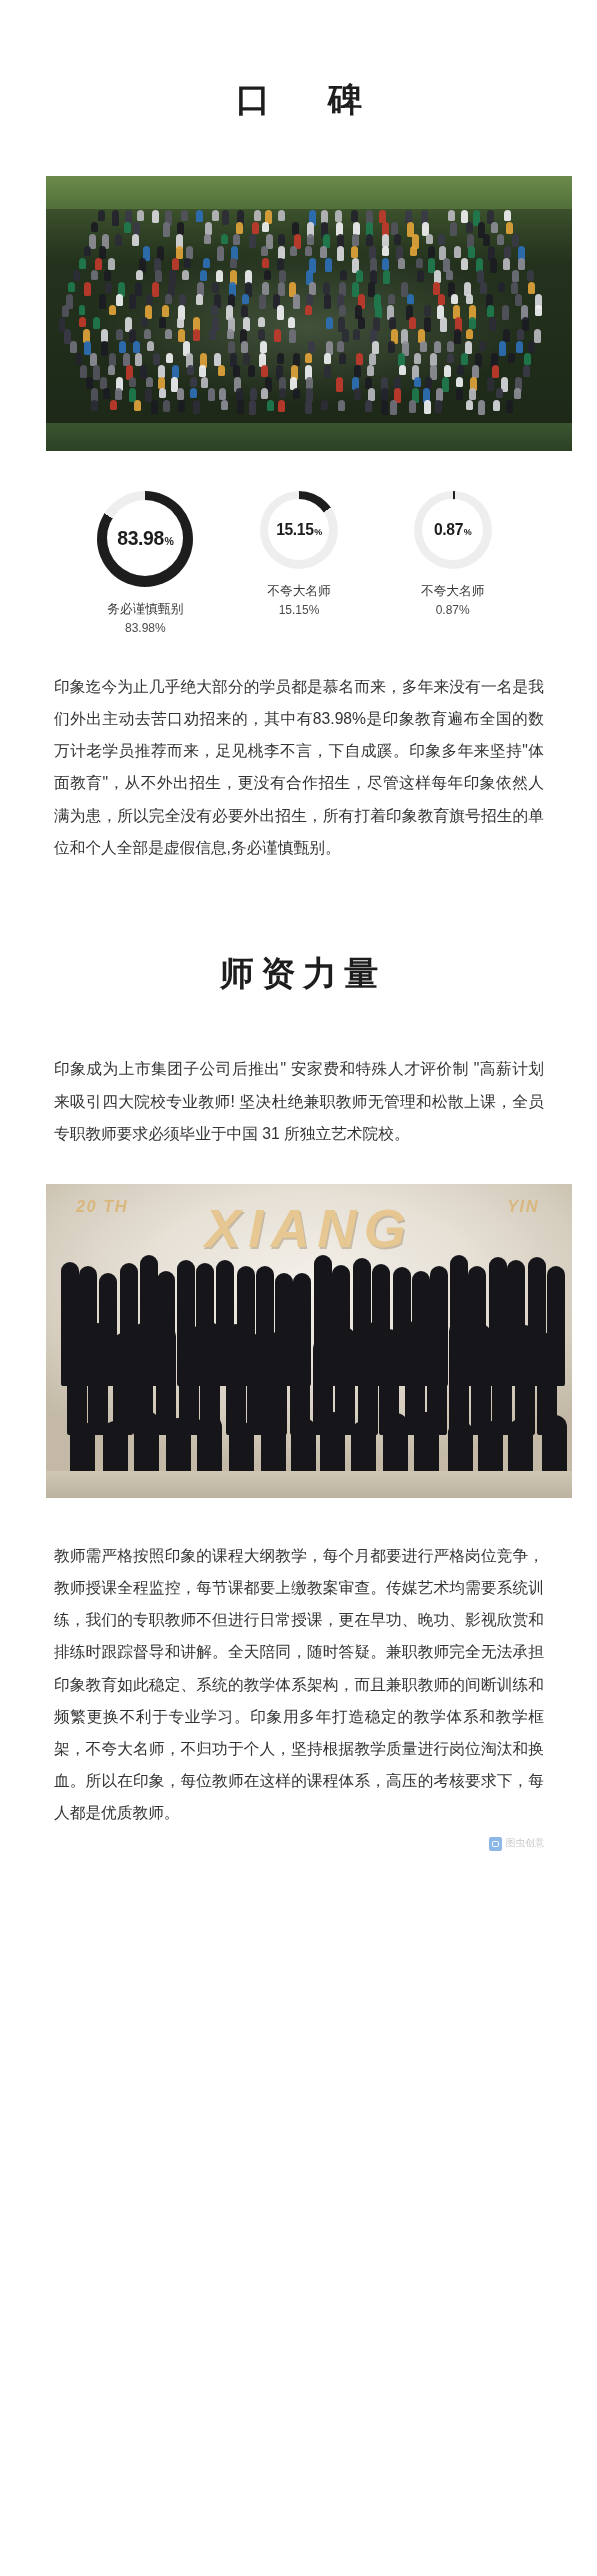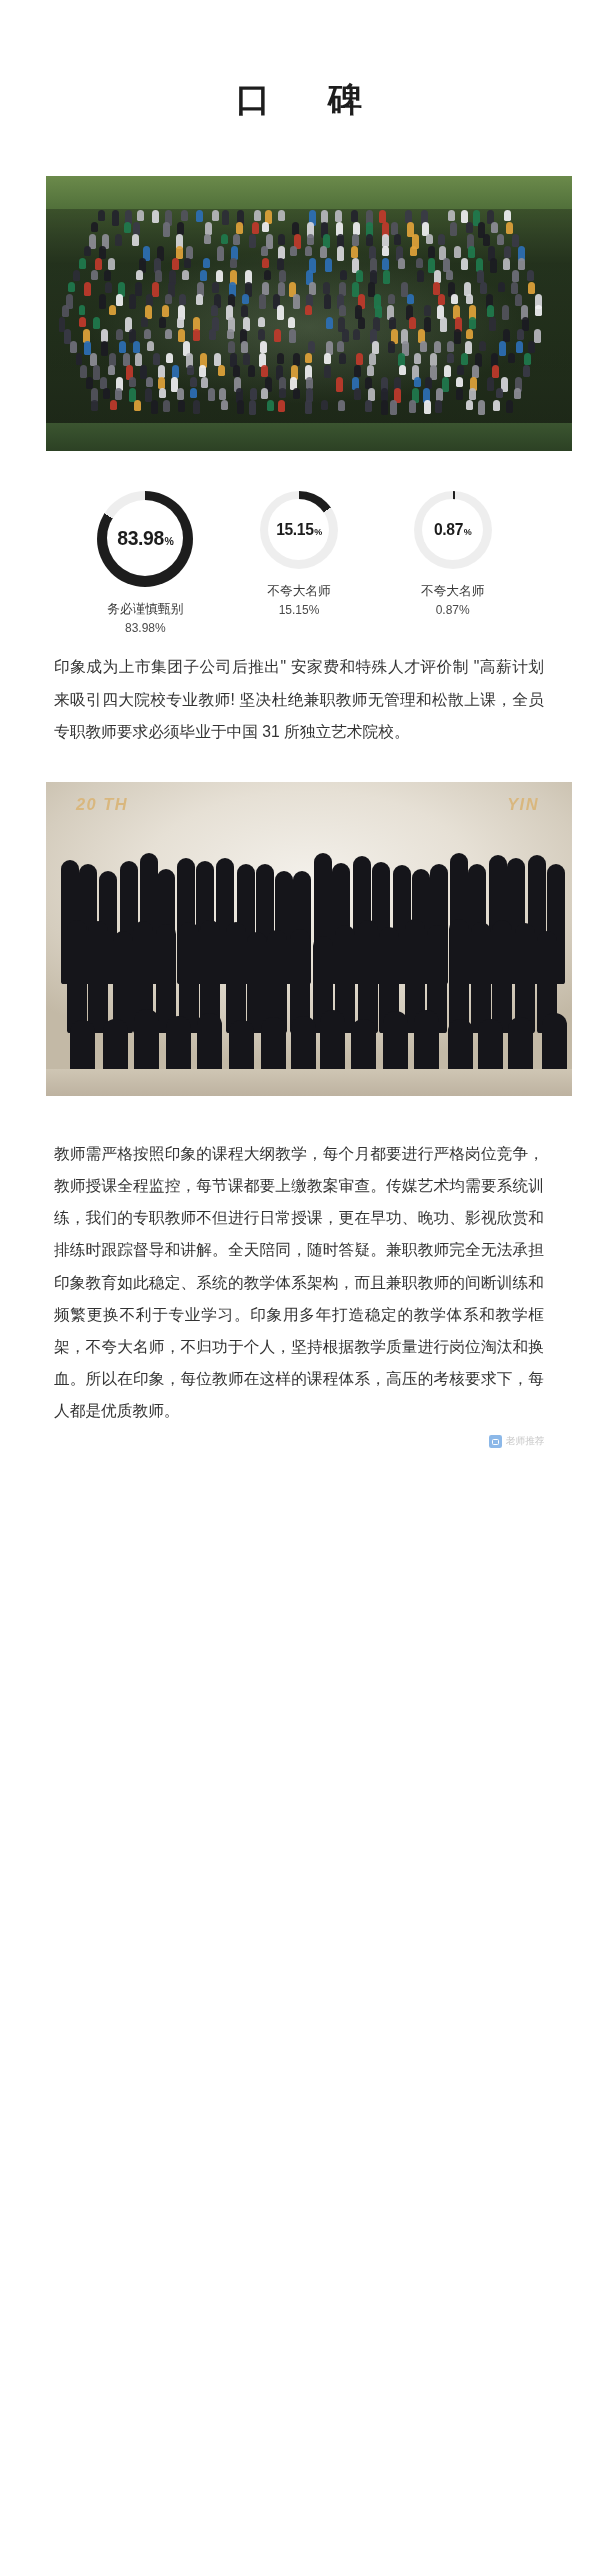--- a/index.html
+++ b/index.html
@@ -737,31 +737,34 @@
         </div>
       </div>
       <div class="label">不夸大名师</div>
       <div class="sub">
         <span>0.87</span><span>%</span>
       </div>
     </div>
 
   </div>
 
-
+  <p class="para">印象迄今为止几乎绝大部分的学员都是慕名而来，多年来没有一名是我们外出主动去苦口劝招来的，其中有83.98%是印象教育遍布全国的数万计老学员推荐而来，足见桃李不言，下自成蹊。印象多年来坚持"体面教育"，从不外出招生，更没有合作招生，尽管这样每年印象依然人满为患，所以完全没有必要外出招生，所有打着印象教育旗号招生的单位和个人全部是虚假信息,务必谨慎甄别。</p>
+
+  <h1 class="section-title second">师资力量</h1>
 
   <p class="para-block">
     <span class="b">印象成为上市集团子公司后推出" 安家费和特殊人才评价制 "高薪计划来吸引四大院校专业教师!</span><span> 坚决杜绝兼职教师无管理和松散上课，全员专职教师要求必须毕业于中国 31 所独立艺术院校。</span>
   </p>
 
   <div class="spacer-46"></div>
 
   <div class="photo photo-group">
     <div class="group-badge-left">20 TH</div>
     <div class="group-badge-right">YIN</div>
+    <div class="group-title">XIANG</div>
     <div class="group-people" id="group-people">
         <i style="left:15px;bottom:112px;width:18px;height:124px;"></i>
         <i style="left:33px;bottom:112px;width:18px;height:120px;"></i>
         <i style="left:53px;bottom:112px;width:18px;height:113px;"></i>
         <i style="left:74px;bottom:112px;width:18px;height:123px;"></i>
         <i style="left:94px;bottom:112px;width:18px;height:131px;"></i>
         <i style="left:111px;bottom:112px;width:18px;height:115px;"></i>
         <i style="left:131px;bottom:112px;width:18px;height:126px;"></i>
         <i style="left:150px;bottom:112px;width:18px;height:123px;"></i>
         <i style="left:170px;bottom:112px;width:18px;height:126px;"></i>
@@ -823,17 +826,17 @@
       </div>
     <div class="group-floor"></div>
   </div>
 
   <div class="spacer-30"></div>
 
   <p class="para">教师需严格按照印象的课程大纲教学，每个月都要进行严格岗位竞争，教师授课全程监控，每节课都要上缴教案审查。传媒艺术均需要系统训练，我们的专职教师不但进行日常授课，更在早功、晚功、影视欣赏和排练时跟踪督导和讲解。全天陪同，随时答疑。兼职教师完全无法承担印象教育如此稳定、系统的教学体系架构，而且兼职教师的间断训练和频繁更换不利于专业学习。印象用多年打造稳定的教学体系和教学框架，不夸大名师，不归功于个人，坚持根据教学质量进行岗位淘汰和换血。所以在印象，每位教师在这样的课程体系，高压的考核要求下，每人都是优质教师。</p>
 
   <div class="watermark">
     <span class="wm-logo"></span>
-    <span class="wm-text">老师推荐</span>
+    <span class="wm-text">图虫创意</span>
   </div>
 
 </div>
 
 
 </body></html>

